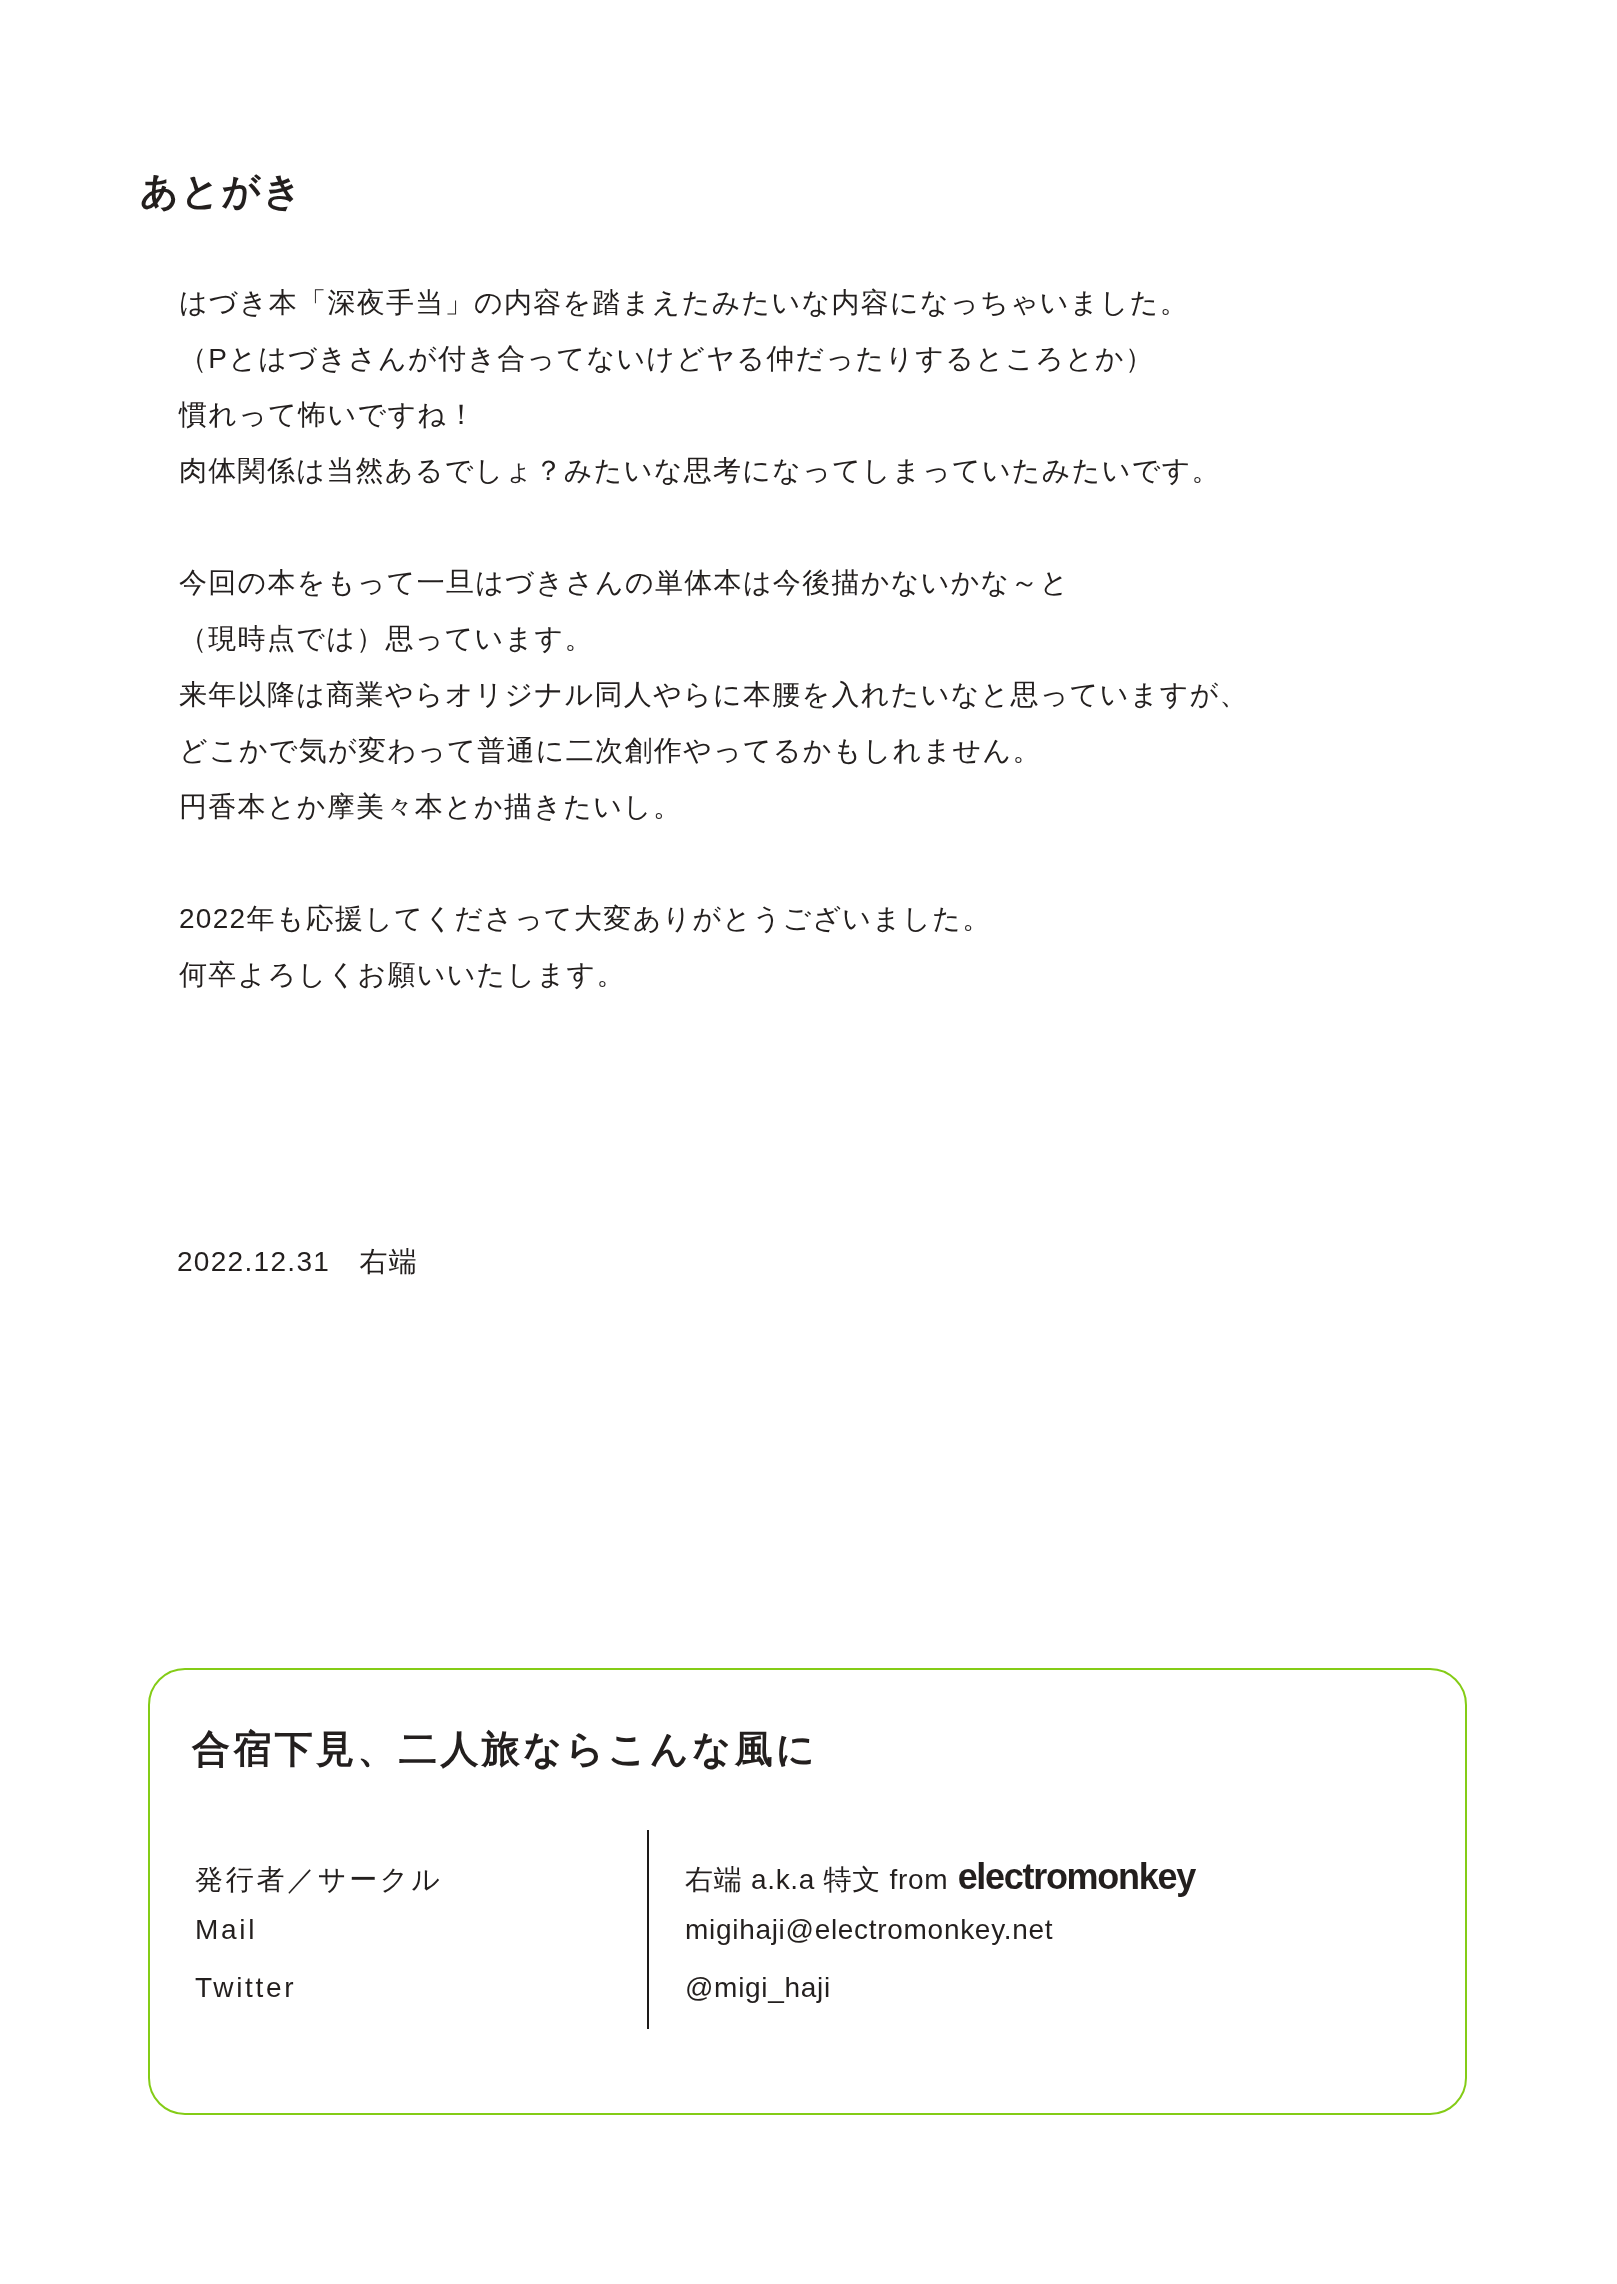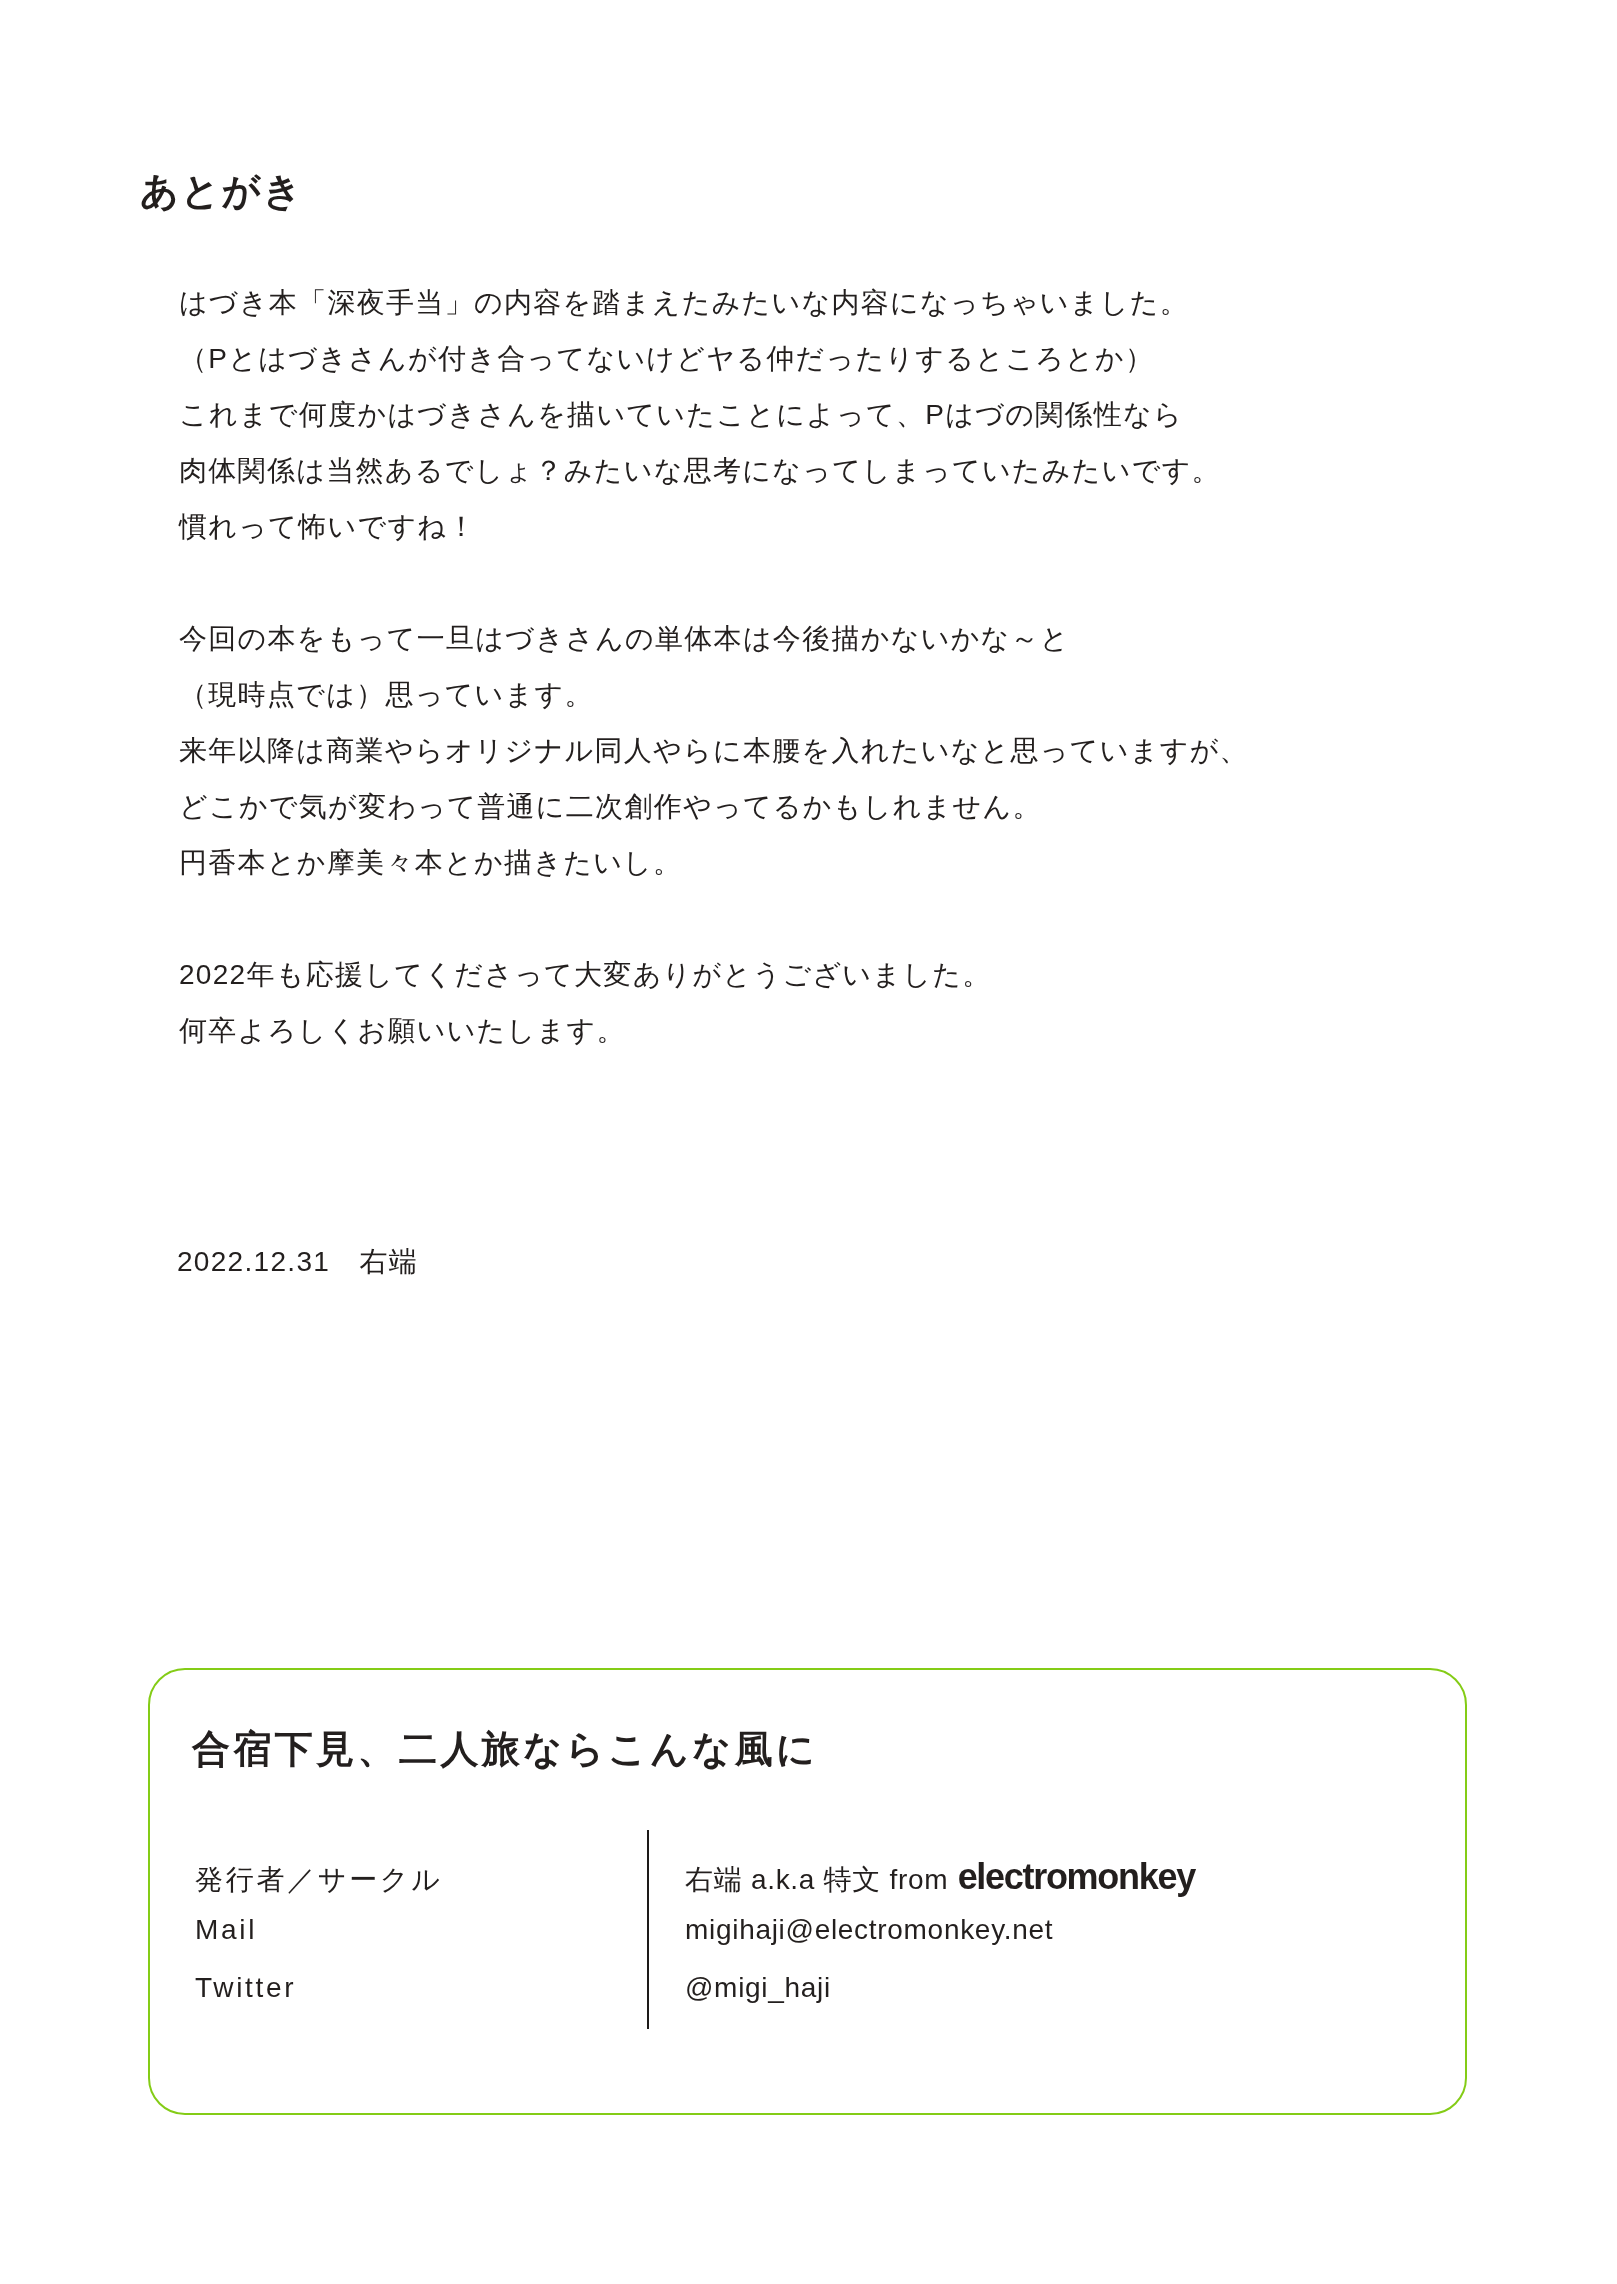--- a/index.html
+++ b/index.html
@@ -109,23 +109,22 @@
 <body>
 
 <div class="page">
 
   <h1 class="title">あとがき</h1>
 
   <div class="body-text">
     <p class="para">
       <span class="line">はづき本「深夜手当」の内容を踏まえたみたいな内容になっちゃいました。</span>
       <span class="line">（Pとはづきさんが付き合ってないけどヤる仲だったりするところとか）</span>
-      <span class="line">これまで何度かはづきさんを描いていたことによって、Pはづの関係性なら</span>
+      <span class="line">慣れって怖いですね！</span>
       <span class="line">肉体関係は当然あるでしょ？みたいな思考になってしまっていたみたいです。</span>
-      <span class="line">慣れって怖いですね！</span>
     </p>
     <p class="para">
       <span class="line">今回の本をもって一旦はづきさんの単体本は今後描かないかな～と</span>
       <span class="line">（現時点では）思っています。</span>
       <span class="line">来年以降は商業やらオリジナル同人やらに本腰を入れたいなと思っていますが、</span>
       <span class="line">どこかで気が変わって普通に二次創作やってるかもしれません。</span>
       <span class="line">円香本とか摩美々本とか描きたいし。</span>
     </p>
     <p class="para">
       <span class="line">2022年も応援してくださって大変ありがとうございました。</span>

